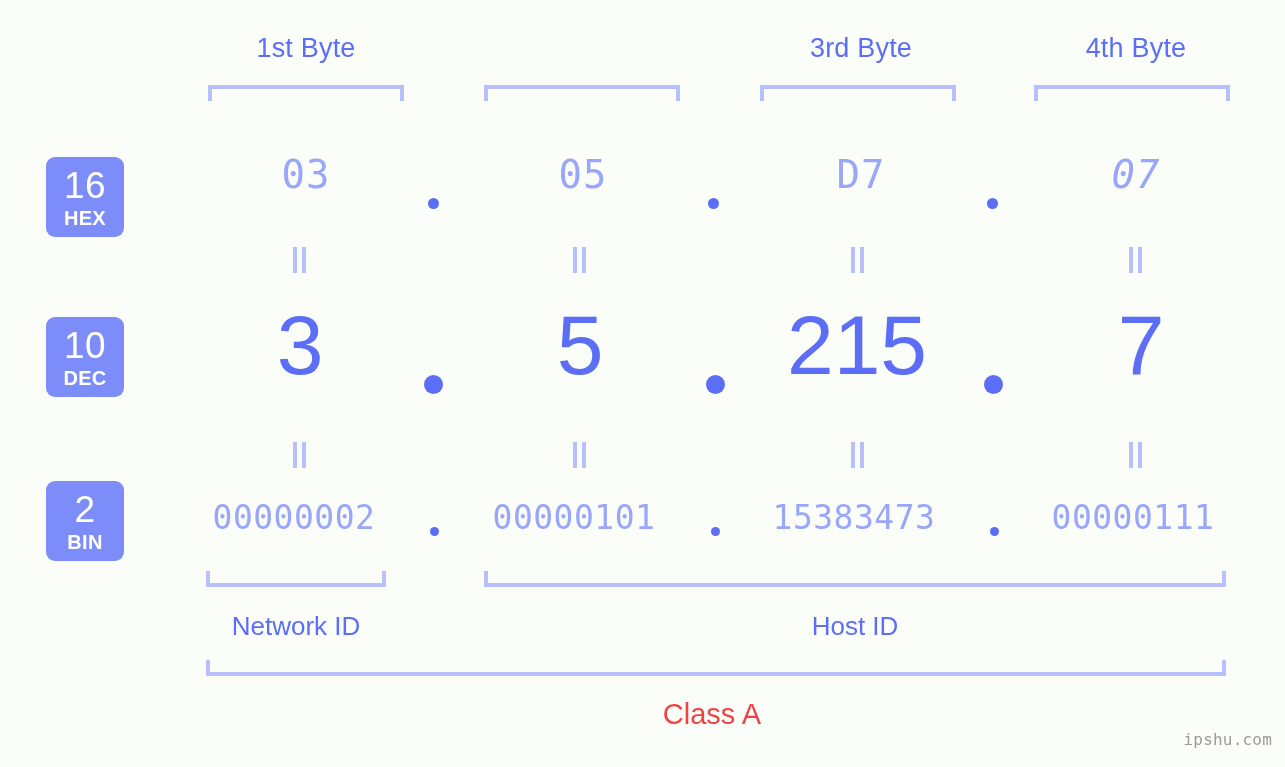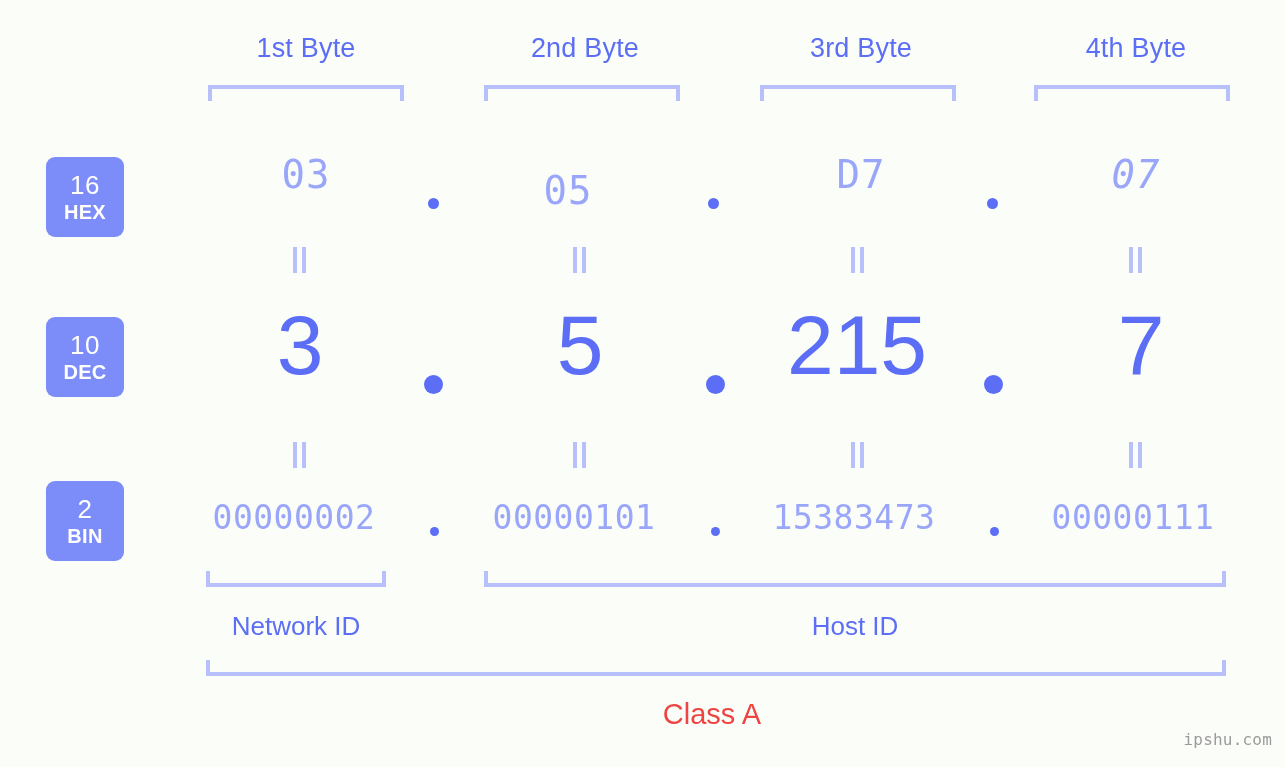--- a/index.html
+++ b/index.html
@@ -63,21 +63,21 @@
     background: #7c8cf8;
     border-radius: 9px;
     color: #ffffff;
     display: flex;
     flex-direction: column;
     align-items: center;
     justify-content: center;
     line-height: 1;
   }
   .badge-num {
-    font-size: 26px;
+    font-size: 37px;
     font-weight: 400;
     letter-spacing: 0.5px;
   }
   .badge-name {
     font-size: 20px;
     font-weight: 700;
     margin-top: 4px;
     letter-spacing: 0.3px;
   }
 
@@ -167,21 +167,20 @@
     color: #9b9b9b;
     letter-spacing: 0.2px;
   }
 </style>
 </head>
 <body>
 
 <div id="stage">
 
   <div class="byte-label" style="left:186px;">1st Byte</div>
-  <div class="byte-label" style="left:465px;">2nd Byte</div>
   <div class="byte-label" style="left:741px;">3rd Byte</div>
   <div class="byte-label" style="left:1016px;">4th Byte</div>
 
   <div class="top-bracket" style="left:208px; width:196px;"></div>
   <div class="top-bracket" style="left:484px; width:196px;"></div>
   <div class="top-bracket" style="left:760px; width:196px;"></div>
   <div class="top-bracket" style="left:1034px; width:196px;"></div>
 
   <div class="badge" style="top:157px;">
     <span class="badge-num">16</span>
@@ -191,21 +190,21 @@
     <span class="badge-num">10</span>
     <span class="badge-name">DEC</span>
   </div>
   <div class="badge" style="top:481px;">
     <span class="badge-num">2</span>
     <span class="badge-name">BIN</span>
   </div>
 
   <div class="hex-row">
     <div class="row-cell" style="left:186px;">03</div>
-    <div class="row-cell" style="left:448px;margin-top:16px;">05</div>
+    <div class="row-cell" style="left:463px;">05</div>
     <div class="row-cell" style="left:741px;">D7</div>
     <div class="row-cell" style="left:1016px;font-style:italic;">07</div>
     <span class="dot dot-hex" style="left:428px; top:198px;"></span>
     <span class="dot dot-hex" style="left:708px; top:198px;"></span>
     <span class="dot dot-hex" style="left:987px; top:198px;"></span>
   </div>
 
   <div class="eqmark" style="left:292px; top:247px;">
       <i></i>
       <i></i>

